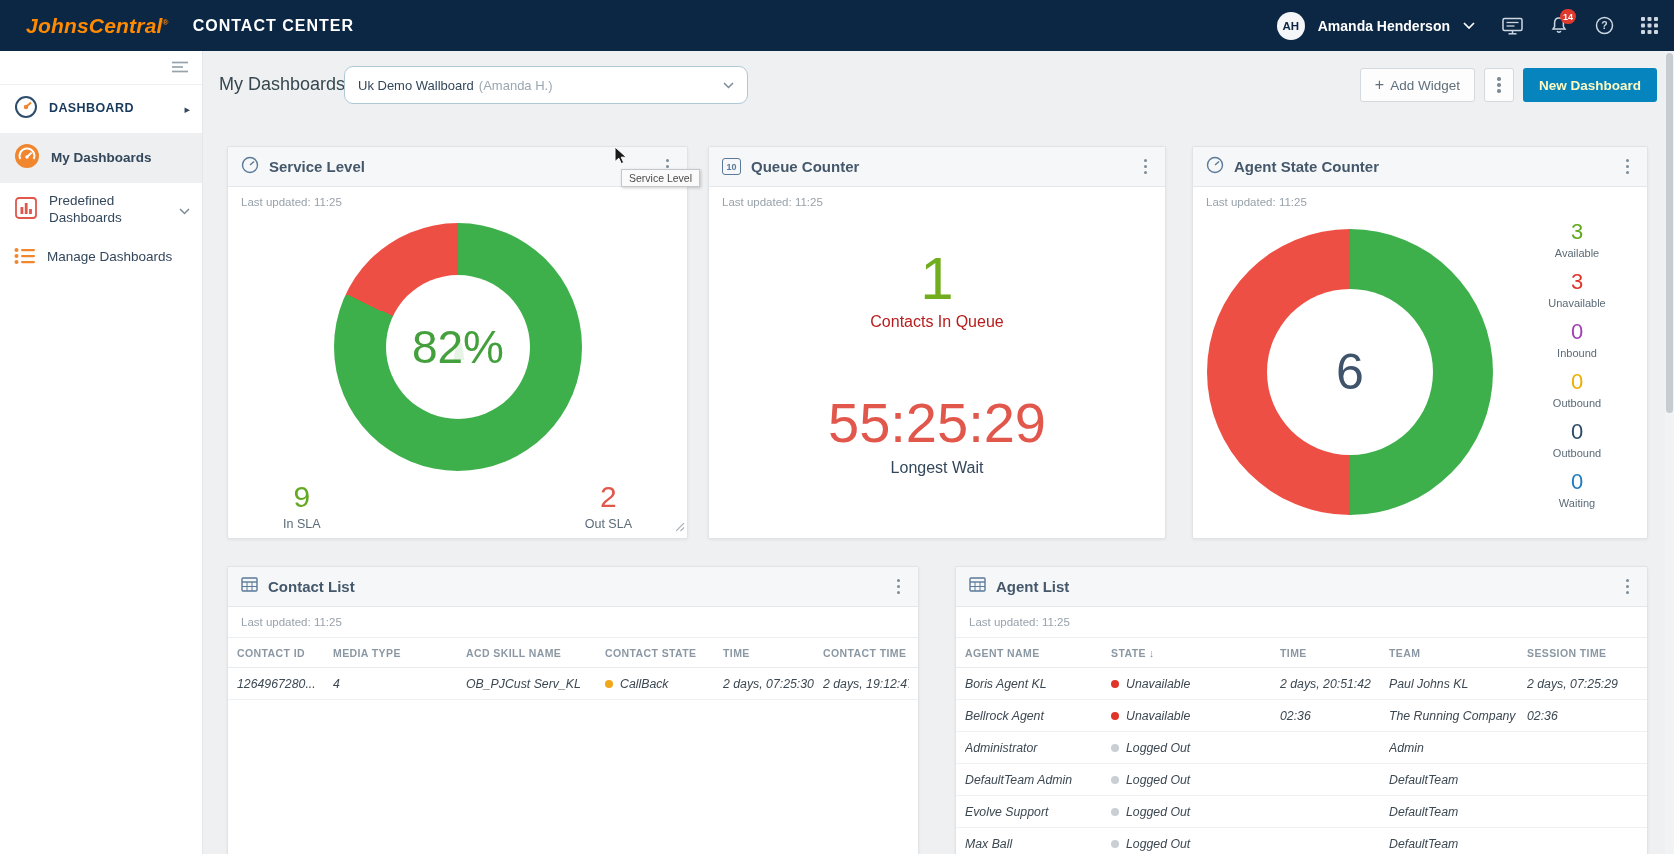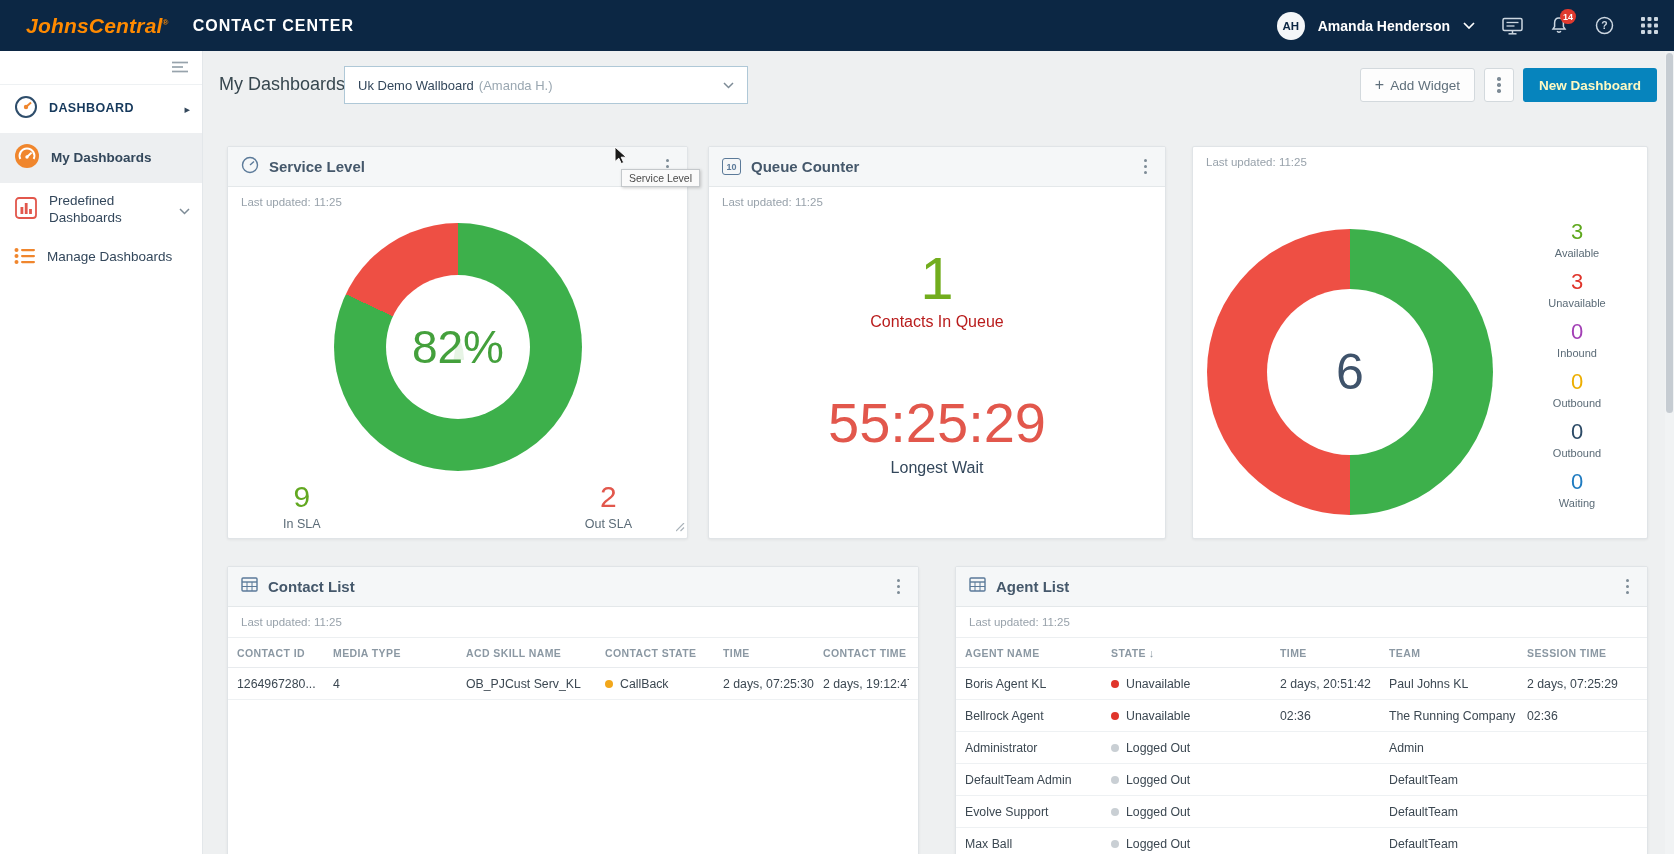--- a/index.html
+++ b/index.html
@@ -33,21 +33,21 @@
   .sb-arrow { margin-left:auto; color:#33475b; font-size:11px; }
   .sb-chev { margin-left:auto; }
   .sb-item .lbl.wrap { width:100px; }
 
   
   .main { position:absolute; top:51px; left:204px; right:9px; bottom:0; overflow:hidden; }
 
   .page-header { position:absolute; top:13px; left:0; right:0; height:42px; }
   .page-title { position:absolute; left:15px; top:0; line-height:40px; font-size:18px; color:#37474f; }
   .dash-select { position:absolute; left:140px; top:2px; width:404px; height:38px; background:#fff;
-                 border:1px solid #afc8d7; border-radius:0; display:flex; align-items:center;
+                 border:1px solid #afc8d7; border-radius:9px; display:flex; align-items:center;
                  padding:0 13px; cursor:pointer; }
   .dash-select .val { font-size:13px; color:#33475b; }
   .dash-select .sfx { font-size:13px; color:#9aa7b1; margin-left:5px; }
   .dash-select svg { margin-left:auto; }
   .hdr-actions { position:absolute; right:8px; top:4px; display:flex; align-items:center; gap:9px; }
   .btn-addwidget { height:34px; padding:0 14px; background:#fdfdfd; border:1px solid #d3d9dd; border-radius:3px;
                    font-size:13.5px; color:#5f6f7b; display:flex; align-items:center; gap:6px; cursor:pointer; }
   .btn-addwidget .plus { font-size:16px; line-height:1; color:#5f6f7b; }
   .btn-kebab { height:34px; width:30px; background:#fdfdfd; border:1px solid #d3d9dd; border-radius:3px;
                display:flex; align-items:center; justify-content:center; cursor:pointer; }
@@ -93,21 +93,21 @@
   .as-total { font-size:50px; color:#3f536b; }
   .as-stats { position:absolute; right:22px; top:72px; width:96px; display:flex; flex-direction:column; gap:10px; }
   .as-item { text-align:center; }
   .as-num { font-size:22px; font-weight:400; }
   .as-lbl { font-size:11px; color:#5b6b77; margin-top:2px; }
 
   
   .tbl-headrow { display:flex; align-items:center; height:30px; padding:0 9px; border-bottom:1px solid #e8ebee;justify-content:center; }
   .th { font-size:10.5px; color:#8b98a3; font-weight:700; letter-spacing:.4px; white-space:nowrap; overflow:hidden; cursor:pointer; }
   .tr { display:flex; align-items:center; height:32px; padding:0 9px; border-bottom:1px solid #eef1f3;
-        font-size:12.3px; color:#3c4852; }
+        font-size:12.3px; color:#3c4852;font-style:italic; }
   .td { white-space:nowrap; overflow:hidden; }
   .dot { width:8px; height:8px; border-radius:50%; display:inline-block; margin-right:7px; flex:none; }
   .statecell { display:flex; align-items:center; }
   .sorticon { font-size:11px; margin-left:3px; color:#8b98a3; }
   
   .c1{width:96px}.c2{width:133px}.c3{width:139px}.c4{width:118px}.c5{width:100px}.c6{flex:1}
   
   .a1{width:146px}.a2{width:169px}.a3{width:109px}.a4{width:138px}.a5{flex:1}
 
   .resize-handle { position:absolute; right:2px; bottom:2px; cursor:nwse-resize; }
@@ -330,20 +330,34 @@
     <div class="w-updated">Last updated: 11:25</div>
     <div class="qc-body">
       <div class="qc-v1" style="color: rgb(114, 173, 29);">1</div>
       <div class="qc-l1">Contacts In Queue</div>
       <div class="qc-v2" style="color: rgb(226, 87, 76);">55:25:29</div>
       <div class="qc-l2">Longest Wait</div>
     </div>
   </div>
 
   <div class="widget" id="w-agentstate">
+    <div class="w-head">
+      <span>
+        <svg width="18" height="18" viewBox="0 0 18 18">
+            <circle cx="9" cy="9" r="7.5" fill="none" stroke="#5b7a99" stroke-width="1.4"></circle>
+            <path d="M9 9 L13 5.5" stroke="#5b7a99" stroke-width="1.4"></path>
+          </svg>
+      </span>
+      <span class="w-title">Agent State Counter</span>
+      <span class="kebab">
+          <i></i>
+          <i></i>
+          <i></i>
+        </span>
+    </div>
     <div class="w-updated">Last updated: 11:25</div>
     <div class="donut" id="as-donut" style="background: conic-gradient(rgb(61, 176, 75) 0deg, rgb(61, 176, 75) 50%, rgb(238, 79, 68) 50%, rgb(238, 79, 68) 100%);">
       <div class="hole">
         <span class="as-total" style="color: rgb(63, 83, 107);">6</span>
       </div>
     </div>
     <div class="as-stats">
       <div class="as-item">
         <div class="as-num" style="color: rgb(95, 168, 30);">3</div>
         <div class="as-lbl">Available</div>

